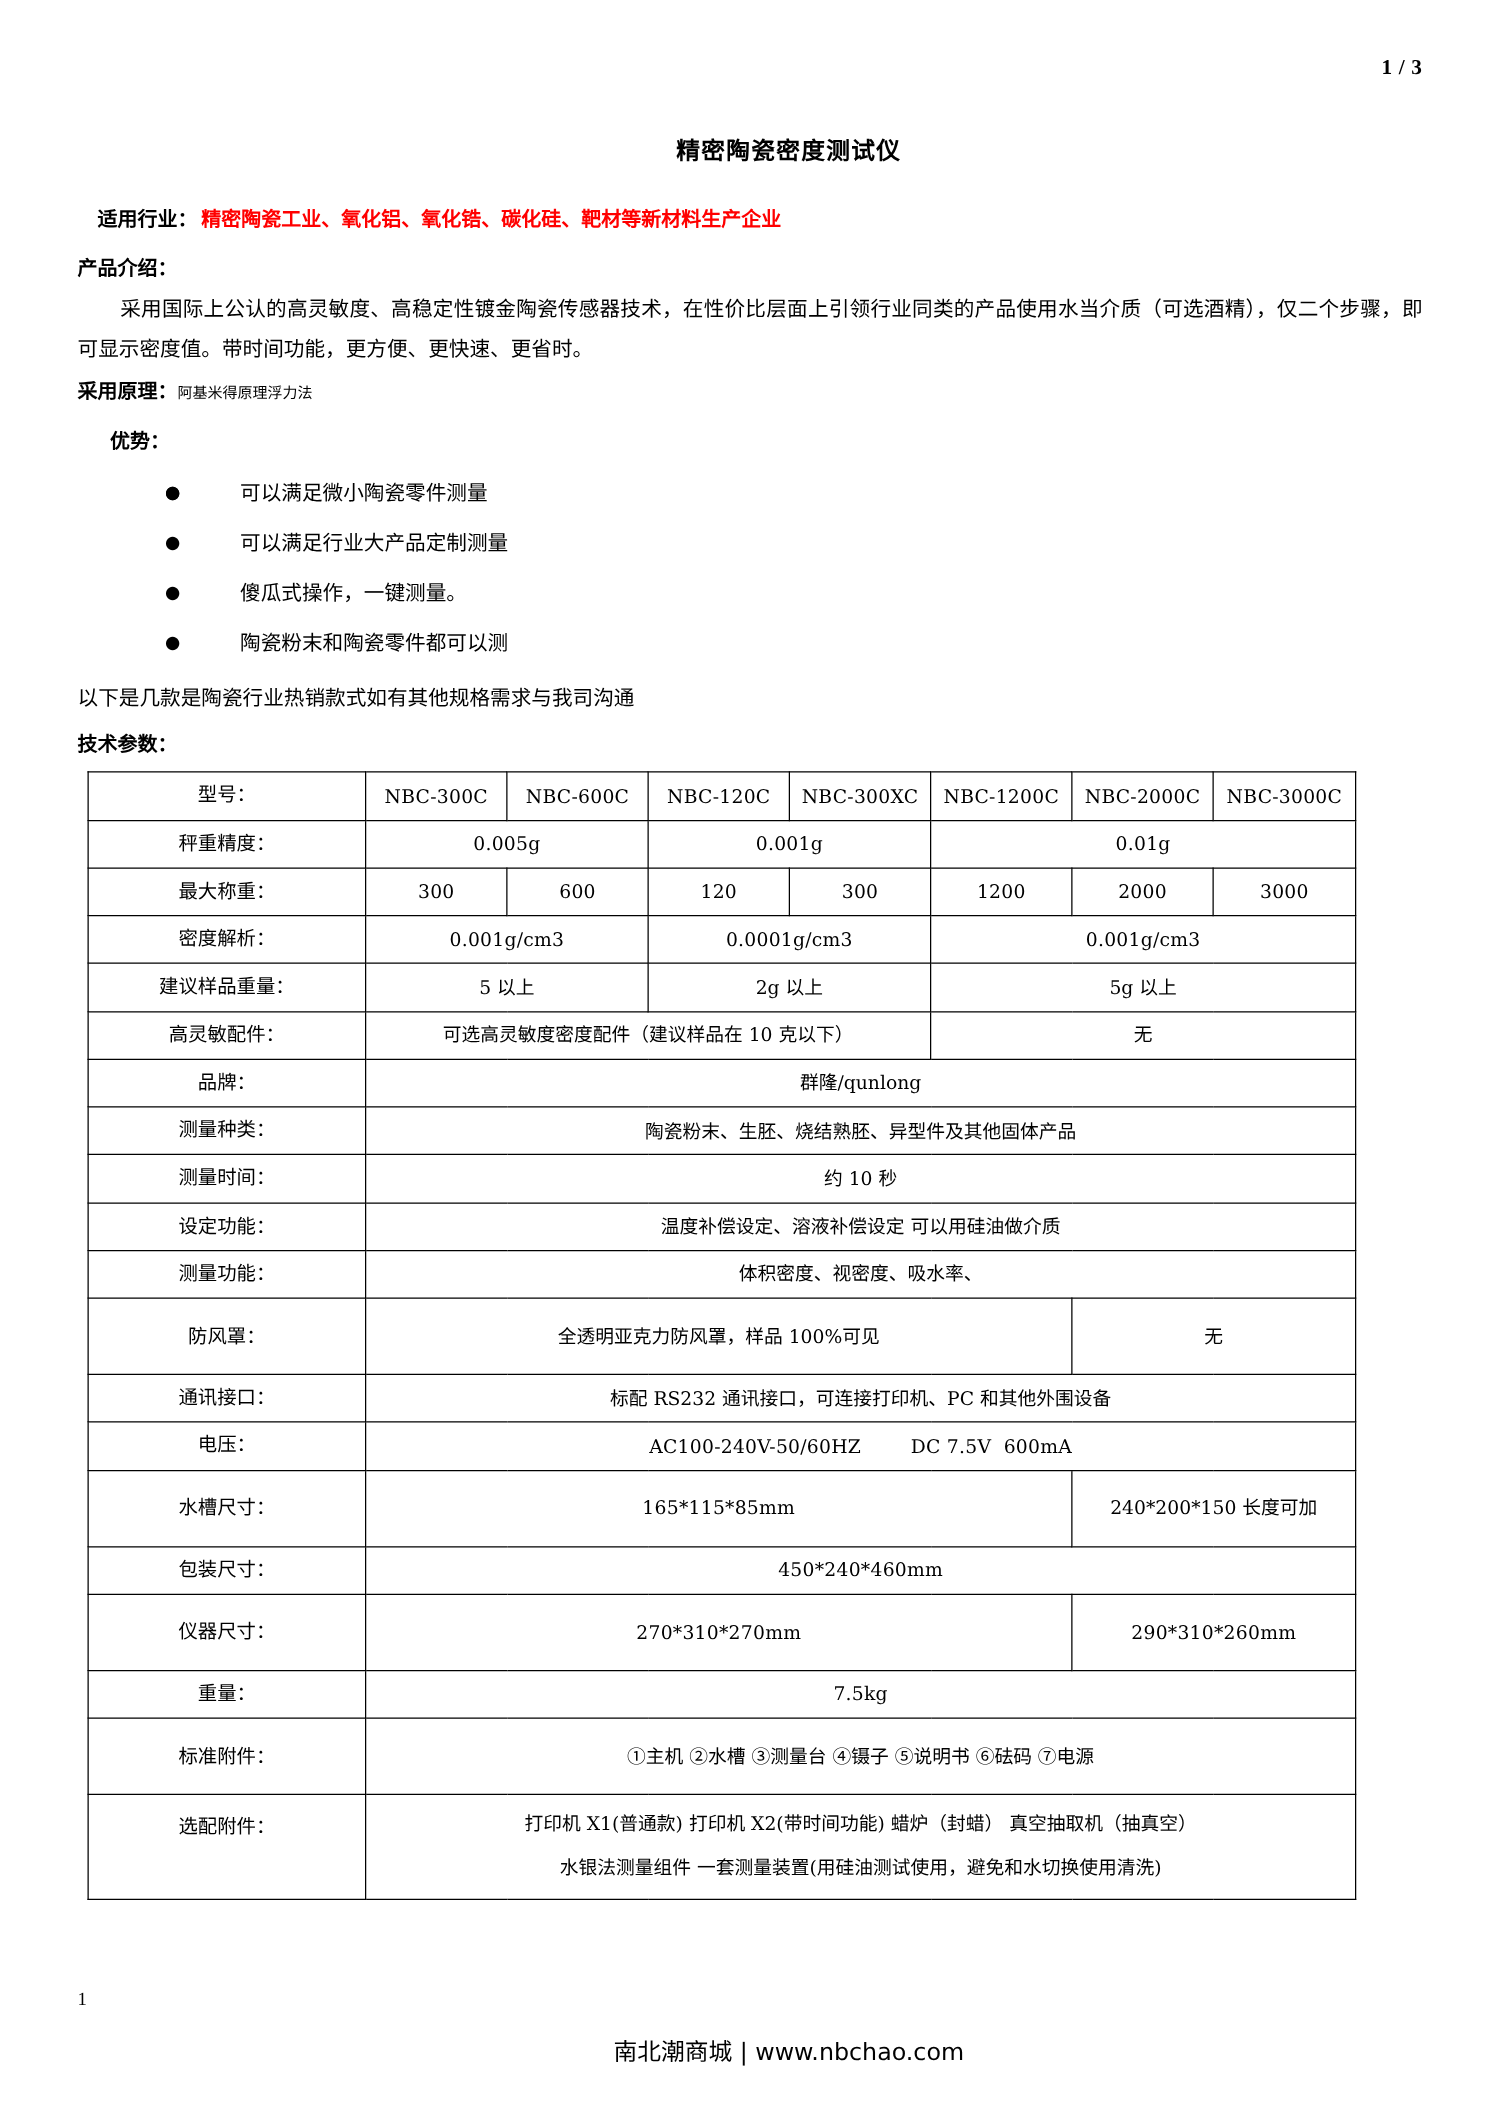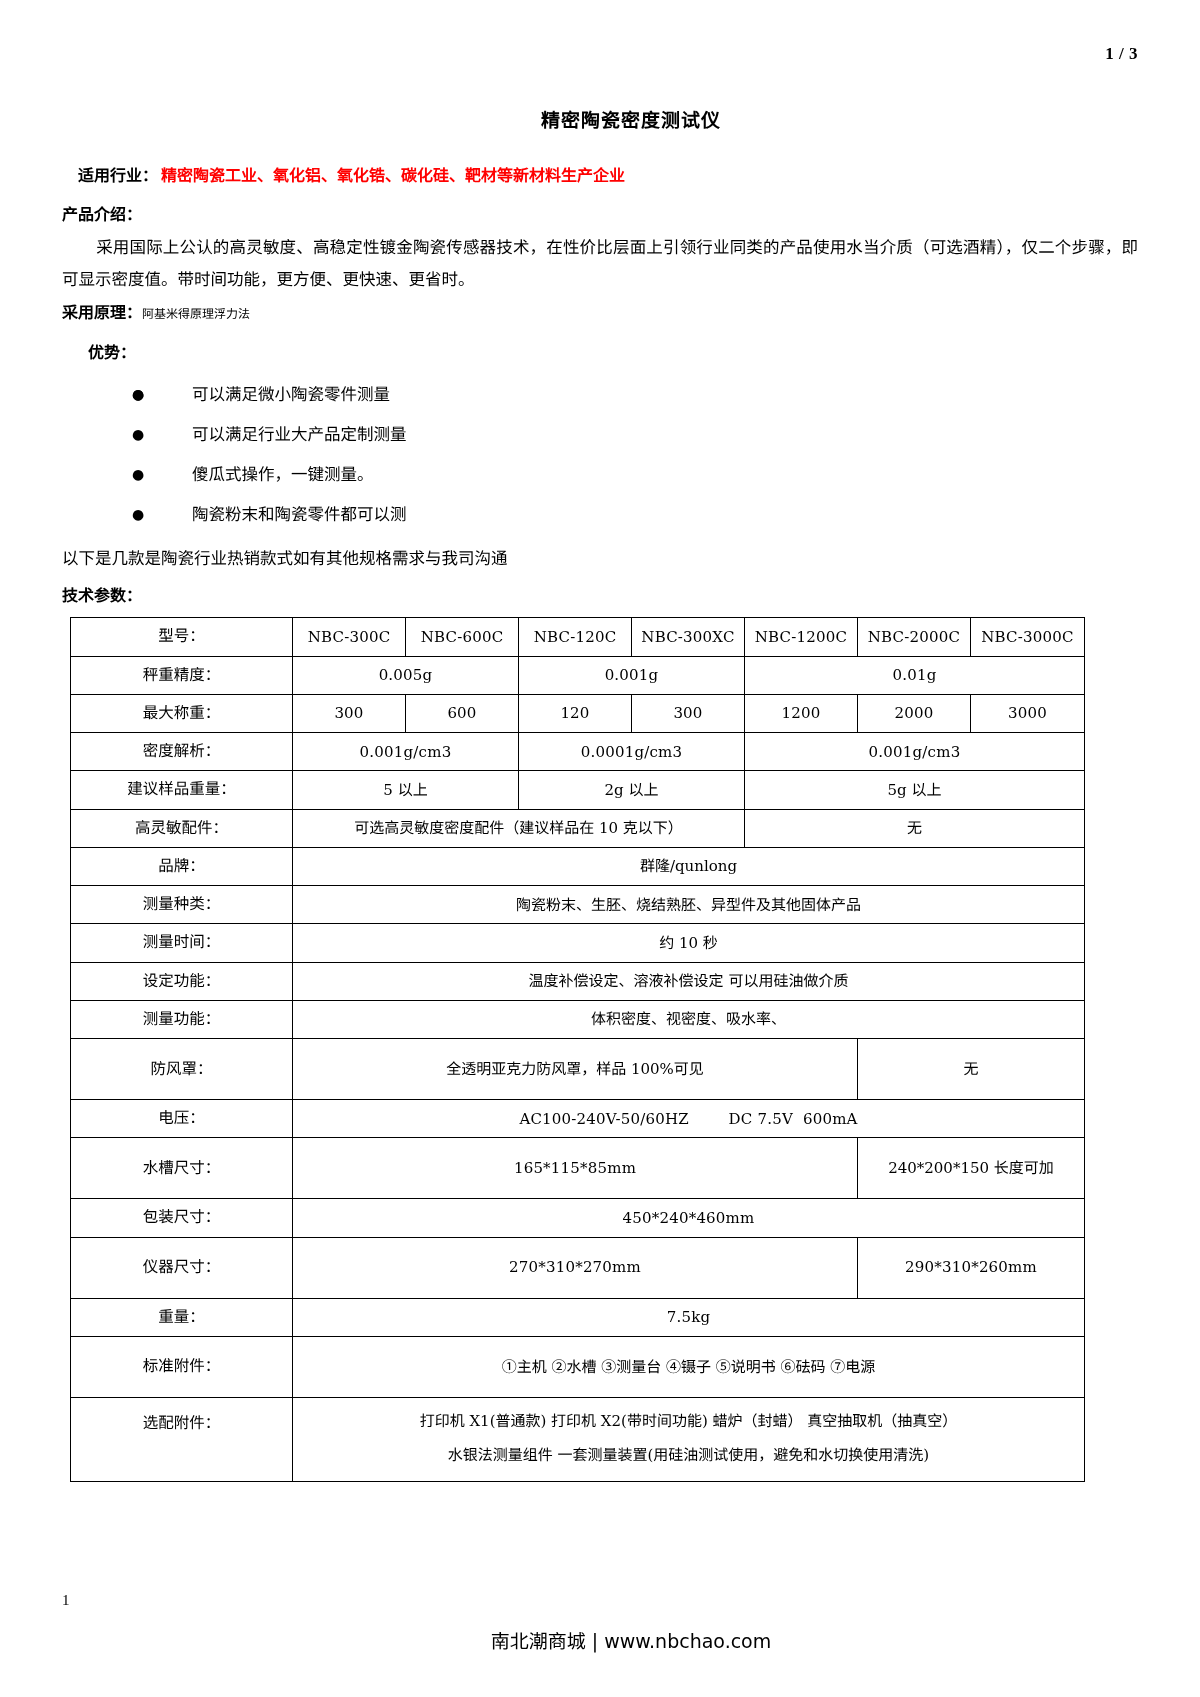--- a/index.html
+++ b/index.html
@@ -309,20 +309,24 @@
           <td class="rowlabel">测量功能：</td>
           <td colspan="7">体积密度、视密度、吸水率、</td>
         </tr>
 
         <tr>
           <td class="rowlabel tall">防风罩：</td>
           <td class="tall" colspan="5">全透明亚克力防风罩，样品 100%可见</td>
           <td class="tall" colspan="2">无</td>
         </tr>
 
+        <tr>
+          <td class="rowlabel">通讯接口：</td>
+          <td colspan="7">标配 RS232 通讯接口，可连接打印机、PC 和其他外围设备</td>
+        </tr>
 
         <tr>
           <td class="rowlabel">电压：</td>
           <td class="mono" colspan="7" style="white-space:pre">AC100-240V-50/60HZ        DC 7.5V  600mA</td>
         </tr>
 
         <tr>
           <td class="rowlabel tall">水槽尺寸：</td>
           <td class="mono tall" colspan="5">165*115*85mm</td>
           <td class="tall" colspan="2">240*200*150 长度可加</td>

